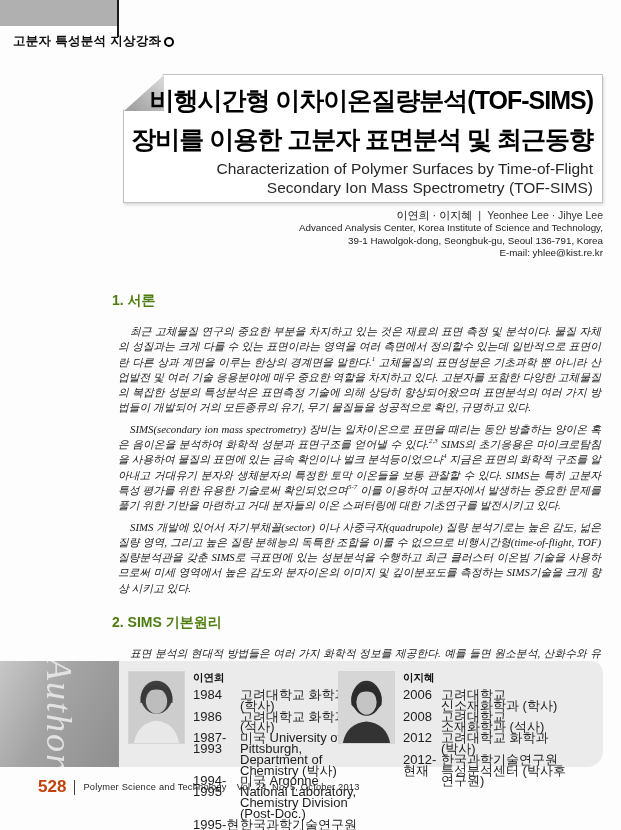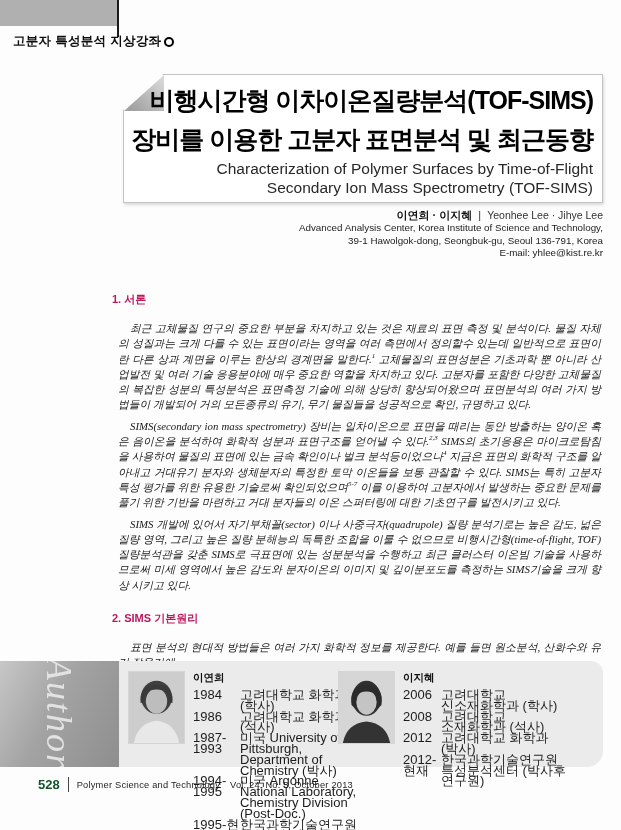--- a/index.html
+++ b/index.html
@@ -27,28 +27,28 @@
     clip-path:polygon(100% 0, 0 100%, 100% 100%); }
   .title-ko { position:absolute; right:9px; top:6px; text-align:right;
     font-family:Liberation Sans, sans-serif; font-weight:bold;
     font-size:25px; line-height:39px; letter-spacing:-1px; color:#000; white-space:nowrap; }
   .title-en { position:absolute; right:9px; bottom:5px; text-align:right;
     font-size:15.5px; line-height:19px; color:#282828; white-space:nowrap; }
 
   
   .byline { position:absolute; right:18px; top:208px; text-align:right; }
   .byline .names { font-size:11px; line-height:14px; color:#111; }
-  .byline .names .ko { font-weight:bold; }
+  .byline .names .ko { font-weight:normal; }
   .byline .names .sep { margin:0 3px; color:#333; }
   .byline .names .en { color:#333; font-size:10.5px; }
   .byline .affil { font-size:9.8px; line-height:12.5px; color:#222; }
 
   
   .content { position:absolute; left:112px; top:292px; width:495px; }
-  .section-heading { font-size:11px; font-weight:bold; color:#be185d; margin:0 0 14px 0; }
+  .section-heading { font-size:14px; font-weight:bold; color:#4d7c0f; margin:0 0 14px 0; }
   .section + .section .section-heading { margin-top:18px; }
   .body-para { margin:6px; font-family:"Liberation Serif","DejaVu Serif",serif;
     font-size:10.8px; line-height:15.3px; color:#161616;
     text-align:justify; text-indent:12px; word-break:break-all;font-style:italic; }
   .body-para sup { font-size:7px; line-height:0; vertical-align:super; }
 
   
   .author-side { position:absolute; left:0; top:661px; width:119px; height:106px;
     background:linear-gradient(118deg,#c7c7c7 0%,#a3a3a3 45%,#8e8e8e 100%);
     display:flex; align-items:center; justify-content:center; overflow:hidden; }
@@ -63,21 +63,21 @@
   .photo { width:57px; height:73px; flex:0 0 auto; border:1px solid #d5d5d5; box-sizing:border-box; }
   .photo svg { display:block; width:100%; height:100%; }
   .bio { width:170px; }
   .bio-name { font-size:10.5px; font-weight:bold; color:#111; margin:0 0 5px 0; }
   .career-row { display:grid; grid-template-columns:var(--pw,47px) 1fr; column-gap:0;
     font-size:13px; line-height:10.8px; color:#1c1c1c; }
   .career-row .desc { word-break:keep-all; }
 
   
   .footer { position:absolute; left:38px; top:777px; display:flex; align-items:center; gap:8px; }
-  .page-num { font-size:13px; font-weight:bold; color:#14532d; }
+  .page-num { font-size:17px; font-weight:bold; color:#c2410c; }
   .footer-divider { width:1px; height:15px; background:#444; }
   .footer-text { font-size:9.3px; color:#1f1f1f; letter-spacing:0.2px; display:flex; gap:10px;align-items:center; }
 </style>
 </head>
 <body>
 
 <div class="top-bar"></div>
 <div class="top-rule"></div>
 <div class="category-row">
   <span class="label">고분자 특성분석 지상강좌</span>

